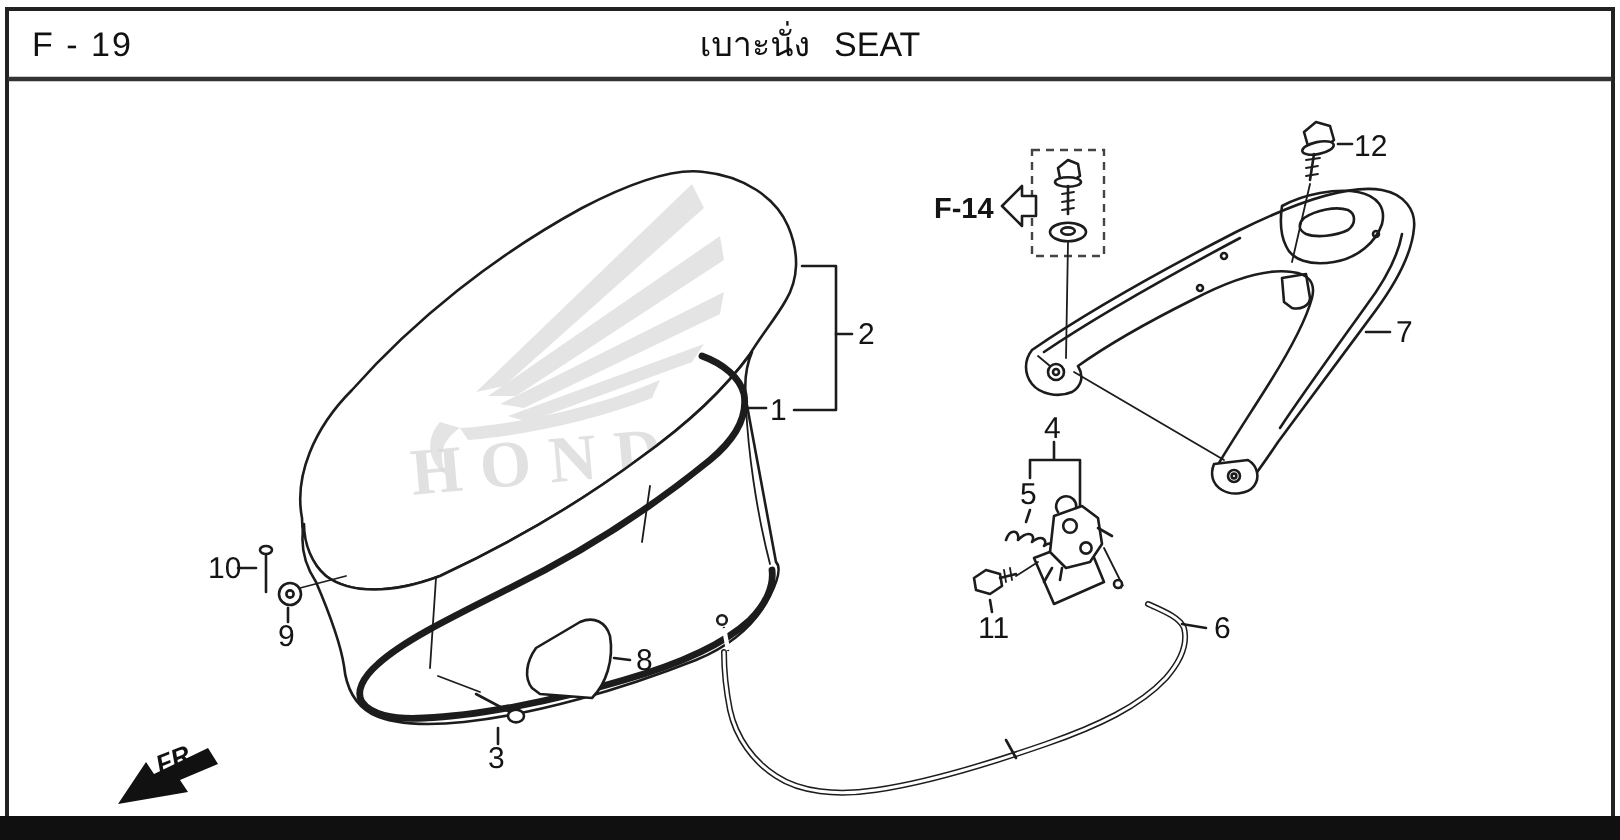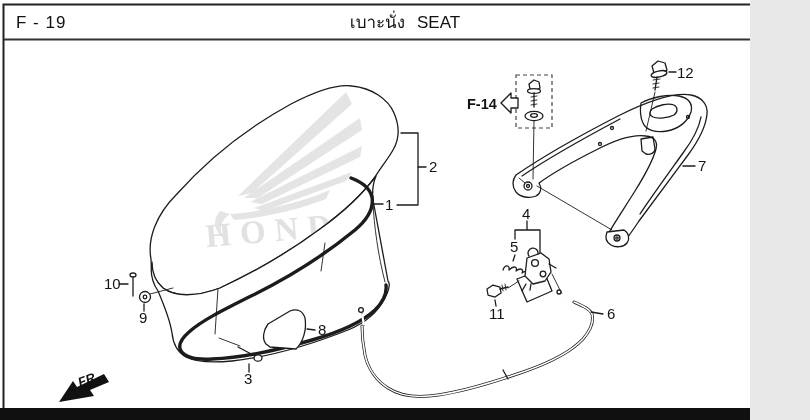--- a/index.html
+++ b/index.html
@@ -1,17 +1,17 @@
 <!DOCTYPE html>
 <html><head>
 <meta charset="utf-8">
 <style>
   html,body{margin:0;padding:0;background:#e8e8e8;}
   .page{
-    width:750px;height:420px;position:relative;background:#fff;
+    width:810px;height:420px;position:relative;background:#fff;
     font-family:"Liberation Sans",sans-serif;overflow:hidden;
   }
   svg{position:absolute;left:0;top:0;}
   .s{stroke:#1c1c1c;fill:none;stroke-width:1.3;stroke-linecap:round;stroke-linejoin:round;}
   .fw{fill:#fff;}
   .thick{stroke-width:3.4;}
   .thin{stroke-width:0.9;}
   .lbl{font-family:"Liberation Sans",sans-serif;font-size:15px;fill:#141414;}
   .lblb{font-weight:bold;font-size:14.5px;}
   .hdr{font-family:"Liberation Sans",sans-serif;font-size:17px;fill:#111;}

